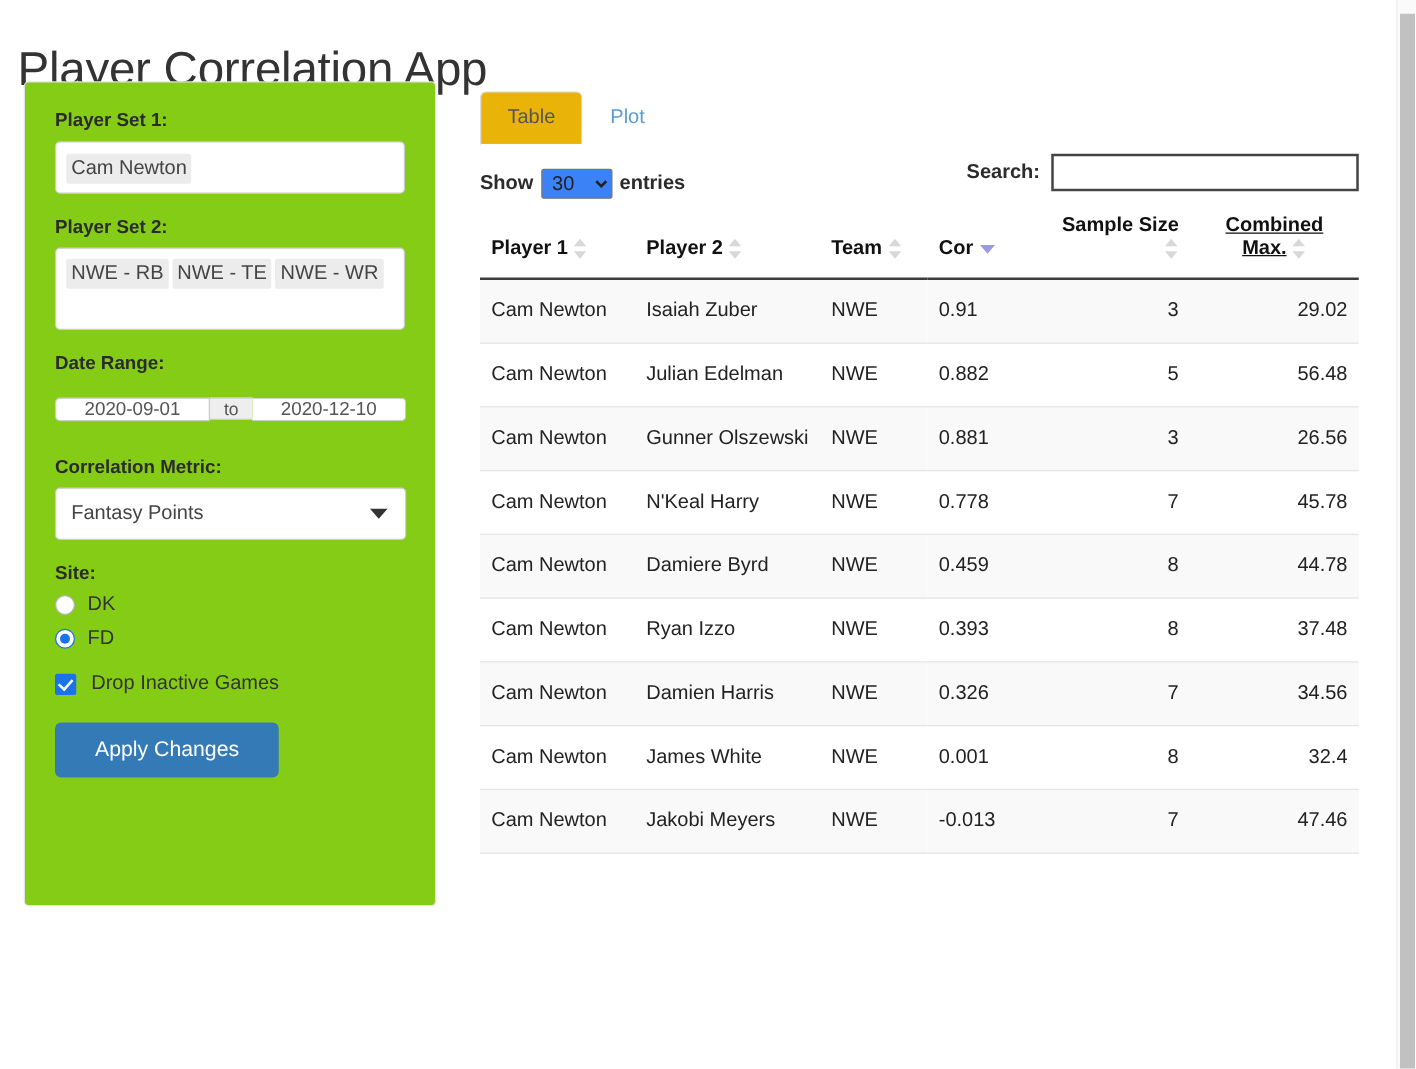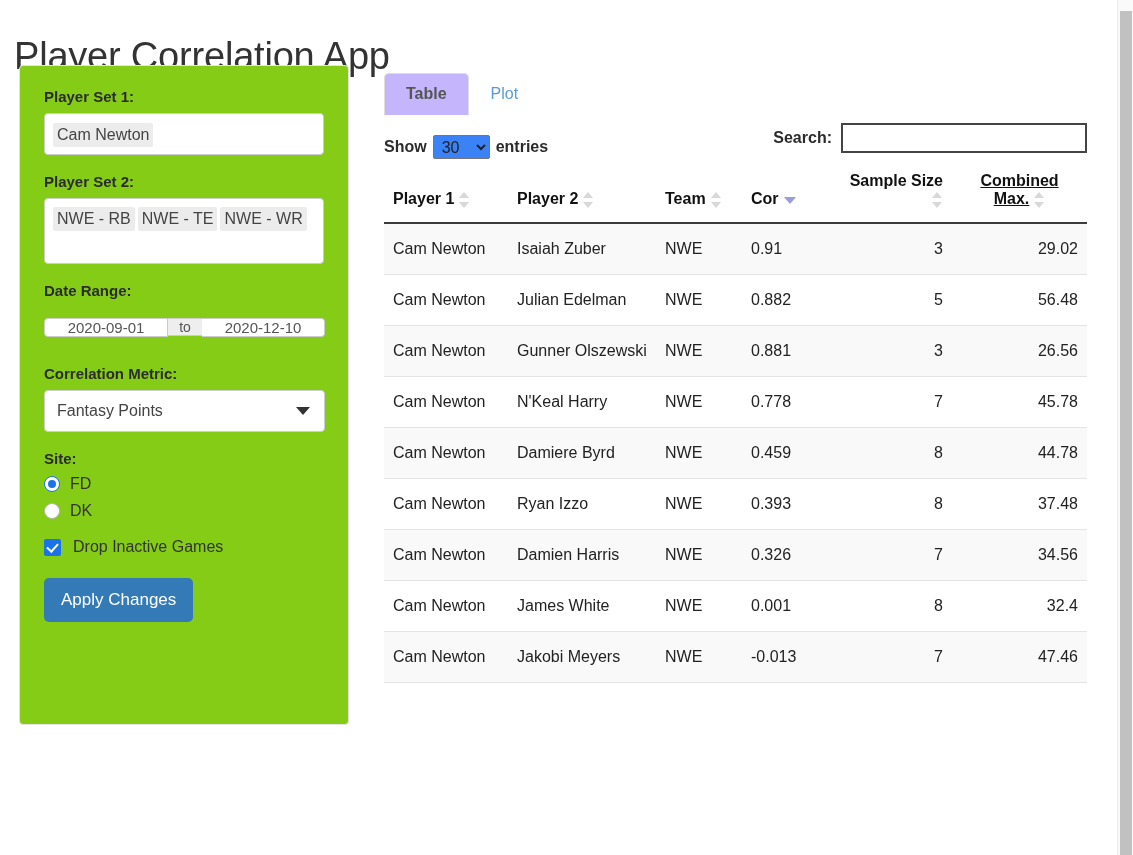--- a/index.html
+++ b/index.html
@@ -110,36 +110,36 @@
     width: 5px; height: 9px;
     border: solid #ffffff; border-width: 0 2px 2px 0;
     transform: rotate(42deg);
   }
 
   .btn-apply {
     background: #337ab7; color: #ffffff;
     border: none; border-radius: 5px;
     font-family: "Liberation Sans", sans-serif;
     font-size: 17px; line-height: 20px;
-    padding: 12px 17px;
+    padding: 12px 32px;
     cursor: pointer;
   }
 
   
   .main { position: absolute; left: 384px; top: 65px; width: 703px; }
 
   .tabs { display: flex; align-items: flex-end; height: 51px; position: relative; }
   .tab {
     font-size: 16px; padding: 10px 21px 11px 21px;
     border: 1px solid transparent; border-radius: 5px 5px 0 0;
     line-height: 20px; cursor: pointer;
   }
   .tab.active {
-    color: #555555; background: #c4b5fd;
-    border-color: #dddddd; border-bottom-color: #ffffff; font-weight: bold;
+    color: #555555; background: #eab308;
+    border-color: #dddddd; border-bottom-color: #ffffff;
   }
   .tab.inactive { color: #5b9bd5; }
 
   .table-controls {
     display: flex; align-items: center; justify-content: space-between;
     height: 40px; margin-top: 2px;
   }
   .show-entries { display: flex; align-items: center; gap: 6px; font-size: 16px; font-weight: bold; color: #2b2b2b; margin-top: 17px; }
   .len-select {
     font-family: "Liberation Sans", sans-serif;
@@ -246,26 +246,26 @@
       <div class="field-label">Correlation Metric:</div>
       <div class="dropdown">
         <span>Fantasy Points</span>
         <span class="caret"></span>
       </div>
     </div>
 
     <div class="group">
       <div class="field-label">Site:</div>
       <div class="radio-row">
+        <span class="radio"></span>
+        <span class="opt-label">DK</span>
+      </div>
+      <div class="radio-row">
         <span class="radio checked"></span>
         <span class="opt-label">FD</span>
-      </div>
-      <div class="radio-row">
-        <span class="radio"></span>
-        <span class="opt-label">DK</span>
       </div>
     </div>
 
     <div class="check-row">
       <span class="checkbox"></span>
       <span class="opt-label">Drop Inactive Games</span>
     </div>
 
     <button class="btn-apply">Apply Changes</button>
   </div>

